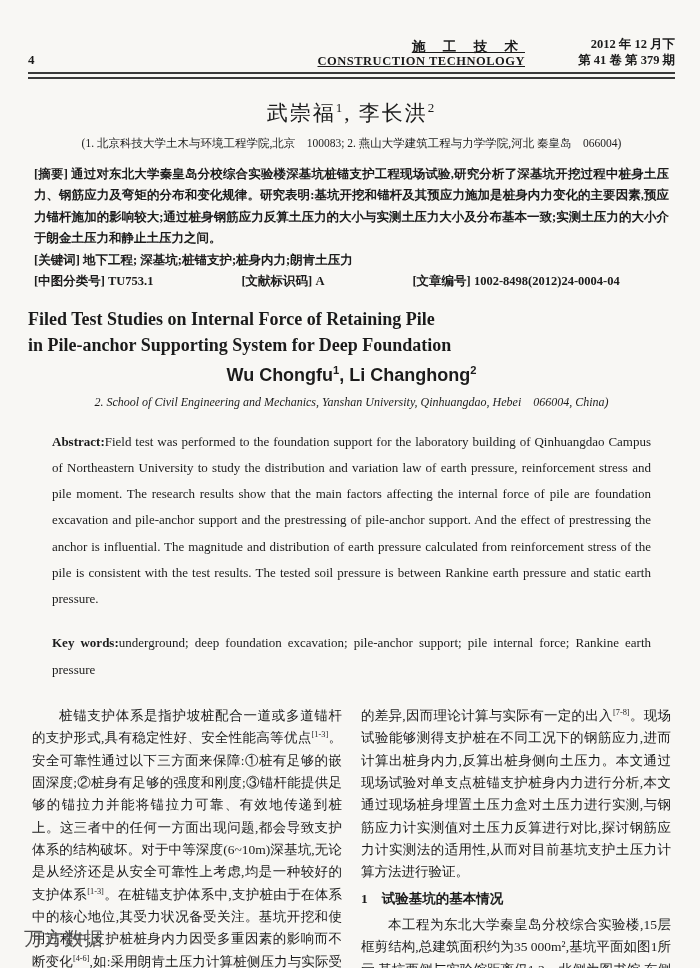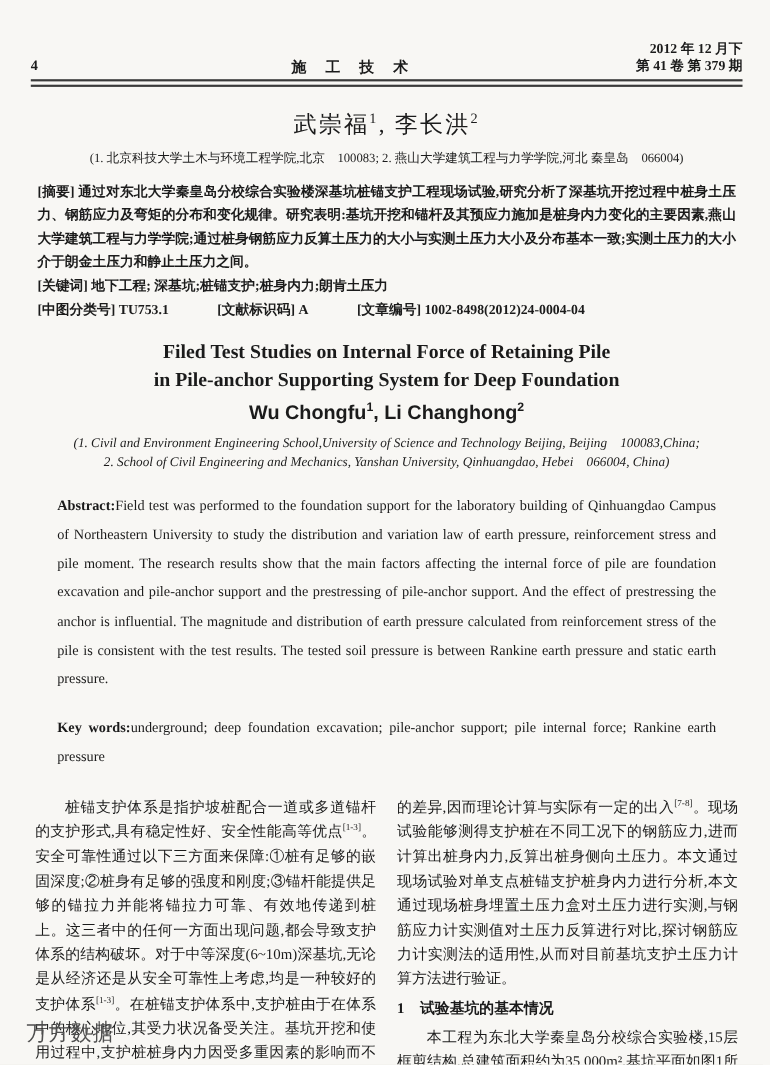--- a/index.html
+++ b/index.html
@@ -13,41 +13,41 @@
     font-family:"Liberation Serif","DejaVu Serif",serif;
     overflow:hidden;
     box-sizing:border-box;
     padding:36px 25px 0 28px;
   }
   sup{font-size:0.62em;vertical-align:super;line-height:0;}
 
   
   .header{display:flex;align-items:flex-end;}
   .header-left{width:90px;font-size:13px;font-weight:bold;padding-bottom:1px;}
-  .header-center{flex:1;text-align:center;line-height:1.15;}
+  .header-center{flex:1;text-align:right;line-height:1.15;text-decoration:underline;}
   .journal-cn{font-size:13.5px;font-weight:bold;letter-spacing:7px;}
   .journal-en{font-size:12.5px;font-weight:bold;letter-spacing:.5px;}
   .header-right{width:150px;text-align:right;line-height:1.3;font-size:12.5px;font-weight:bold;white-space:nowrap;}
   .header-rule{height:3px;border-top:2px solid #3a3a3a;border-bottom:2px solid #3a3a3a;margin-top:3px;}
 
   
   .title-cn{margin-top:26px;text-align:center;font-size:27px;font-weight:bold;letter-spacing:2px;}
   .authors-cn{margin-top:20px;text-align:center;font-size:21px;letter-spacing:2px;}
   .affil-cn{margin-top:9px;text-align:center;font-size:11.5px;}
 
   
   .cn-meta{margin:13px 6px 0 6px;font-size:12.5px;font-weight:600;line-height:1.72;}
   .cn-meta p{margin:0;text-align:justify;}
   .cn-class-line{display:flex;}
   .cn-class-line .pair{white-space:nowrap;}
-  .cn-class-line .pair + .pair{margin-left:44px;}
+  .cn-class-line .pair + .pair{margin-left:88px;}
   .lbl{font-weight:700;}
 
   
-  .title-en{margin-top:13px;text-align:center;font-size:18px;font-weight:bold;line-height:1.45;}
+  .title-en{margin-top:13px;font-size:18px;font-weight:bold;line-height:1.45;}
   .authors-en{margin-top:7px;text-align:center;font-size:18px;font-family:"Liberation Sans","DejaVu Sans",sans-serif;font-weight:bold;}
   .affil-en{margin-top:7px;text-align:center;font-style:italic;font-size:12px;line-height:1.5;}
   .en-abstract{margin:8px 6px 0 6px;font-size:13px;line-height:2.02;}
   .en-abstract p{margin:18px;text-align:justify;}
 
   
   .body-cols{display:flex;margin-top:9px;}
   .col{width:318px;font-size:13.5px;line-height:1.655;}
   .col-left{margin-right:11px;}
   .col p{margin:4px;text-align:justify;}
@@ -66,48 +66,48 @@
 </style>
 </head>
 <body>
 
 <div class="page">
 
   <div class="header">
     <div class="header-left">4</div>
     <div class="header-center">
       <div class="journal-cn">施 工 技 术</div>
+      <div class="journal-en">CONSTRUCTION TECHNOLOGY</div>
     </div>
     <div class="header-right">
       <div>2012 年 12 月下</div>
       <div>第 41 卷 第 379 期</div>
     </div>
   </div>
   <div class="header-rule"></div>
 
   <div class="authors-cn">武崇福<sup>1</sup>, 李长洪<sup>2</sup></div>
   <div class="affil-cn">(1. 北京科技大学土木与环境工程学院,北京　100083; 2. 燕山大学建筑工程与力学学院,河北 秦皇岛　066004)</div>
 
   <div class="cn-meta">
-    <p><span class="lbl">[摘要] </span><span>通过对东北大学秦皇岛分校综合实验楼深基坑桩锚支护工程现场试验,研究分析了深基坑开挖过程中桩身土压力、钢筋应力及弯矩的分布和变化规律。研究表明:基坑开挖和锚杆及其预应力施加是桩身内力变化的主要因素,燕山大学建筑工程与力学学院;通过桩身钢筋应力反算土压力的大小与实测土压力大小及分布基本一致;实测土压力的大小介于朗金土压力和静止土压力之间。</span></p>
+    <p><span class="lbl">[摘要] </span><span>通过对东北大学秦皇岛分校综合实验楼深基坑桩锚支护工程现场试验,研究分析了深基坑开挖过程中桩身土压力、钢筋应力及弯矩的分布和变化规律。研究表明:基坑开挖和锚杆及其预应力施加是桩身内力变化的主要因素,预应力锚杆施加的影响较大;通过桩身钢筋应力反算土压力的大小与实测土压力大小及分布基本一致;实测土压力的大小介于朗金土压力和静止土压力之间。</span></p>
     <p><span class="lbl">[关键词] </span><span>地下工程; 深基坑;桩锚支护;桩身内力;朗肯土压力</span></p>
     <p class="cn-class-line">
       <span class="pair"><span class="lbl">[中图分类号] </span><span>TU753.1</span></span>
       <span class="pair"><span class="lbl">[文献标识码] </span><span>A</span></span>
       <span class="pair"><span class="lbl">[文章编号] </span><span>1002-8498(2012)24-0004-04</span></span>
     </p>
   </div>
 
   <div class="title-en">
     <div>Filed Test Studies on Internal Force of Retaining Pile</div>
     <div>in Pile-anchor Supporting System for Deep Foundation</div>
   </div>
   <div class="authors-en">Wu Chongfu<sup>1</sup>, Li Changhong<sup>2</sup></div>
   <div class="affil-en">
-    <div>(1. Civil and Environment Engineering School,University of Science and Technology Beijing, Beijing　100083,China;</div>
     <div>2. School of Civil Engineering and Mechanics, Yanshan University, Qinhuangdao, Hebei　066004, China)</div>
   </div>
 
   <div class="en-abstract">
     <p><span class="lbl">Abstract:</span><span>Field test was performed to the foundation support for the laboratory building of Qinhuangdao Campus of Northeastern University to study the distribution and variation law of earth pressure, reinforcement stress and pile moment.  The research results show that the main factors affecting the internal force of pile are foundation excavation and pile-anchor support and the prestressing of pile-anchor support.  And the effect of prestressing the anchor is influential.  The magnitude and distribution of earth pressure calculated from reinforcement stress of the pile is consistent with the test results.  The tested soil pressure is between Rankine earth pressure and static earth pressure.</span></p>
     <p><span class="lbl">Key words:</span><span>underground;  deep foundation excavation; pile-anchor support; pile internal force; Rankine earth pressure</span></p>
   </div>
 
   <div class="body-cols">
     <div class="col col-left">

